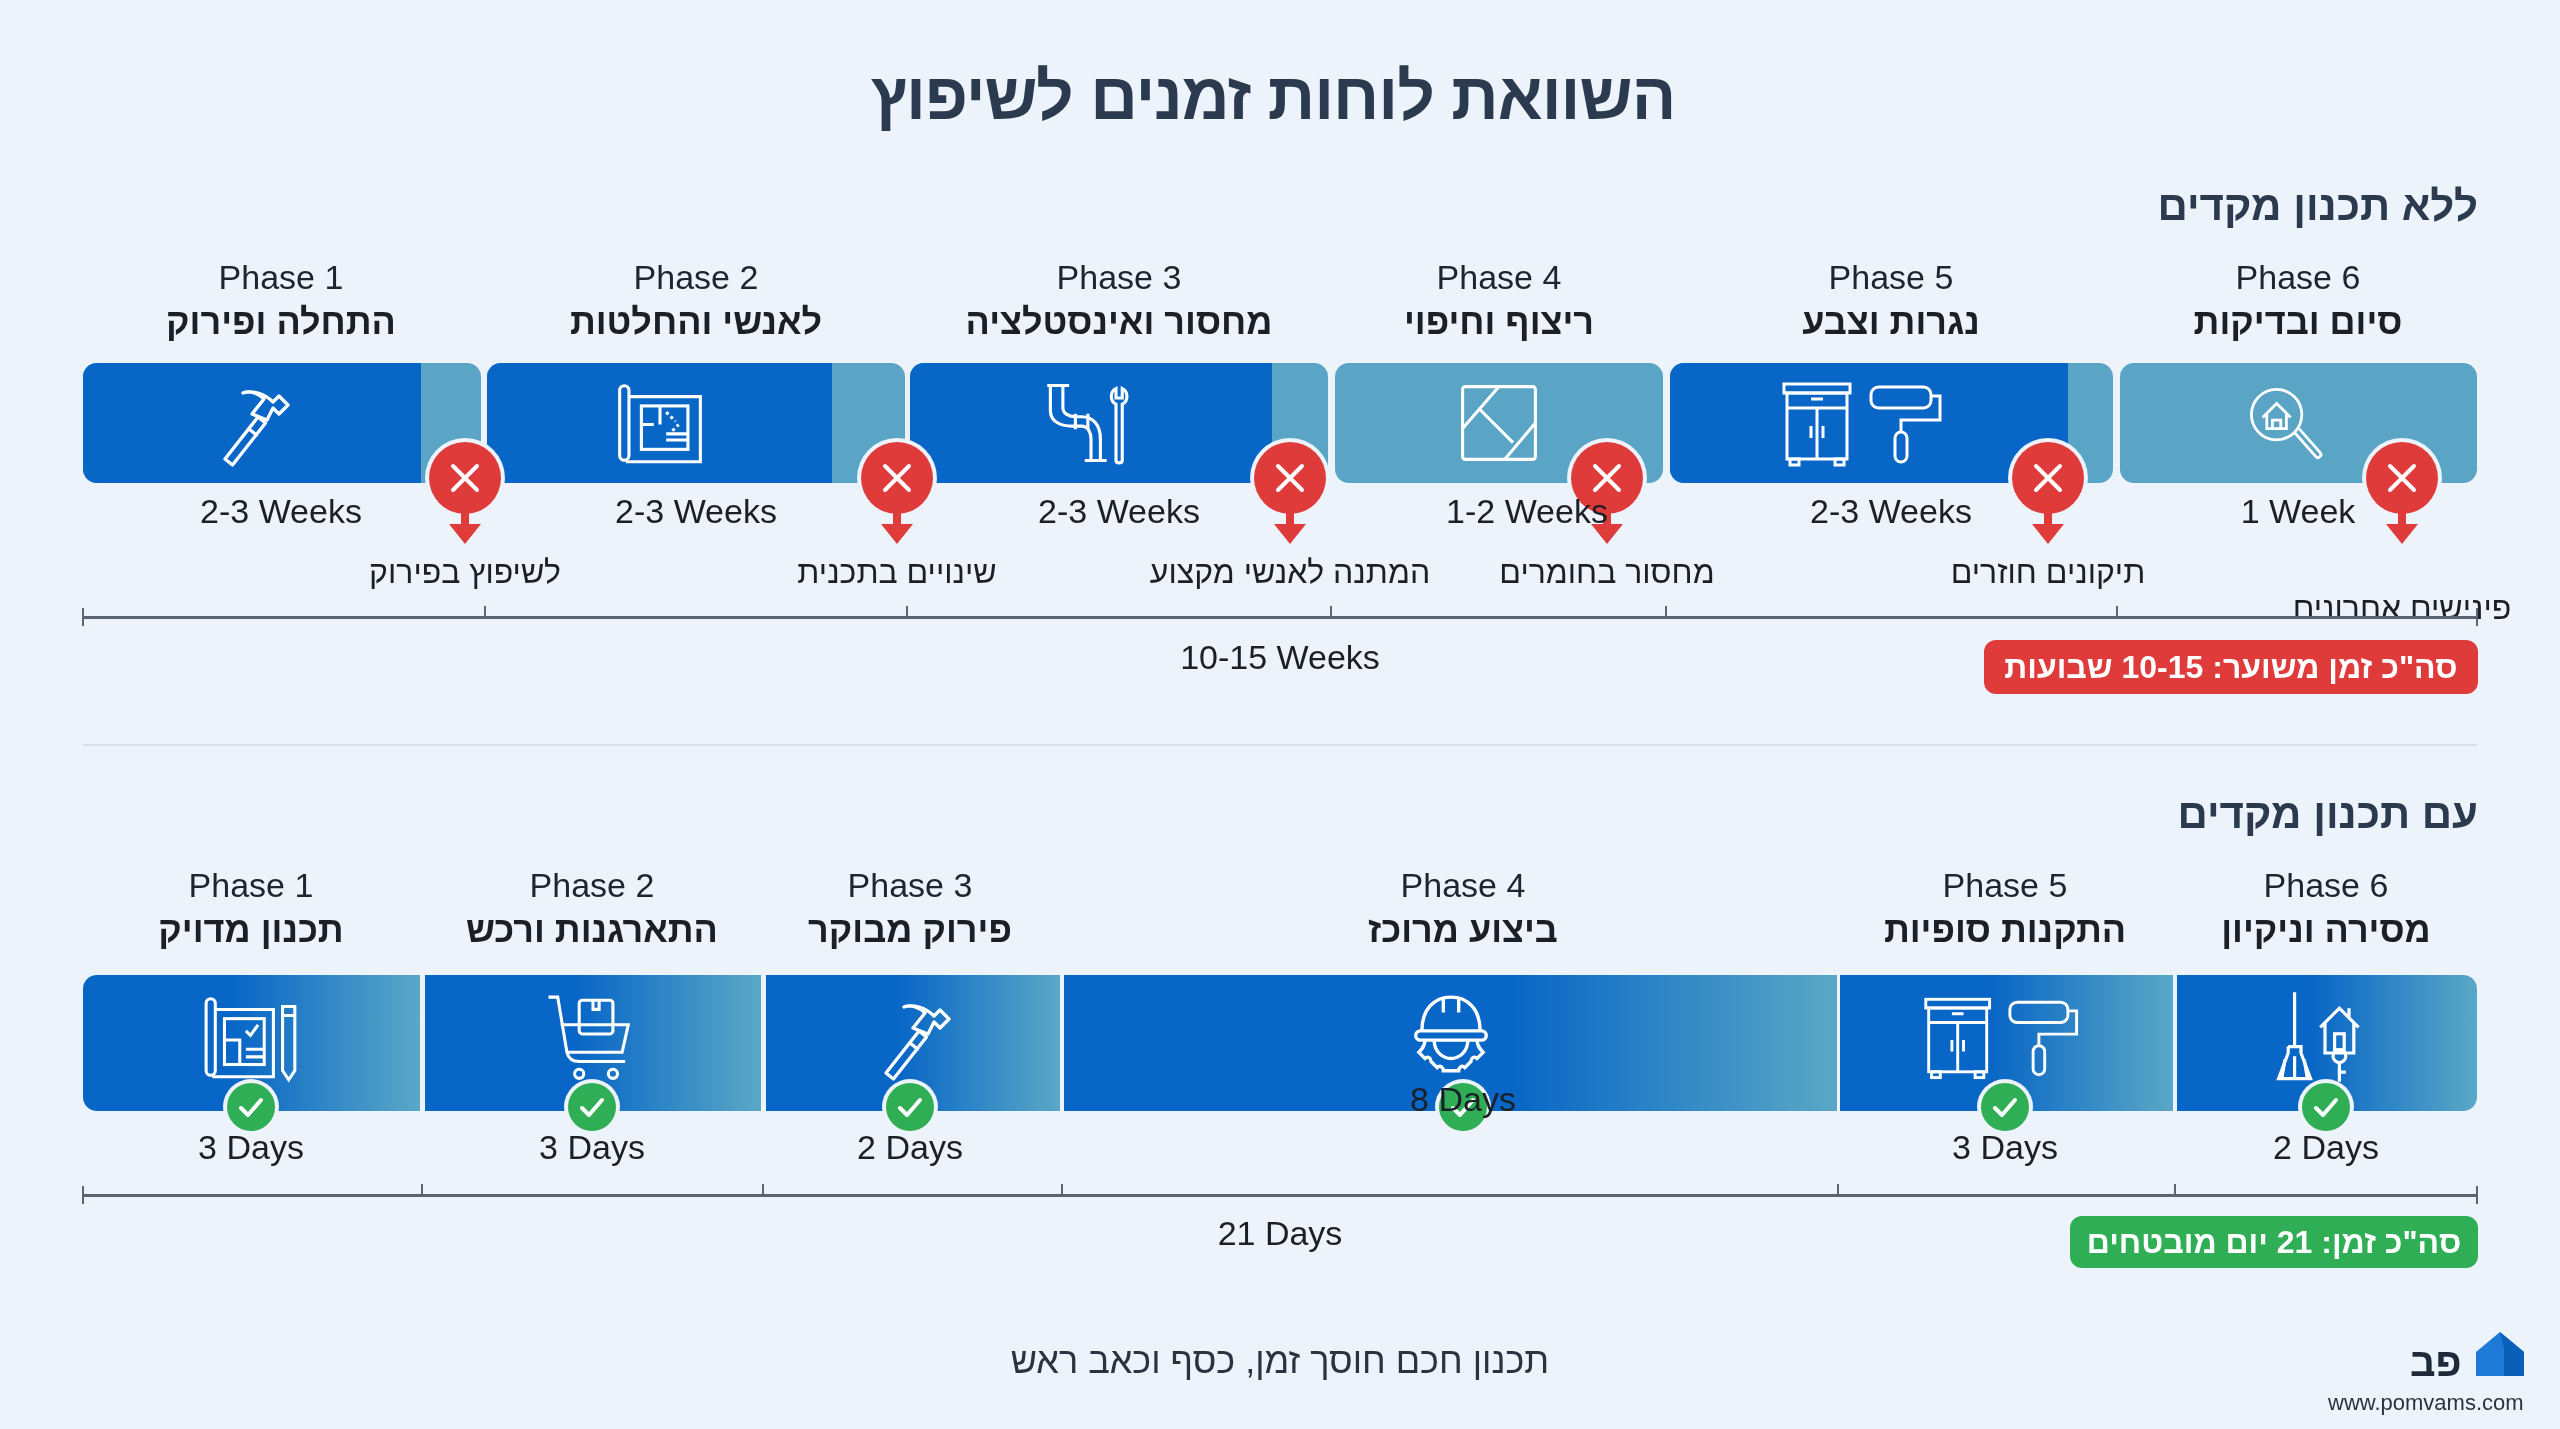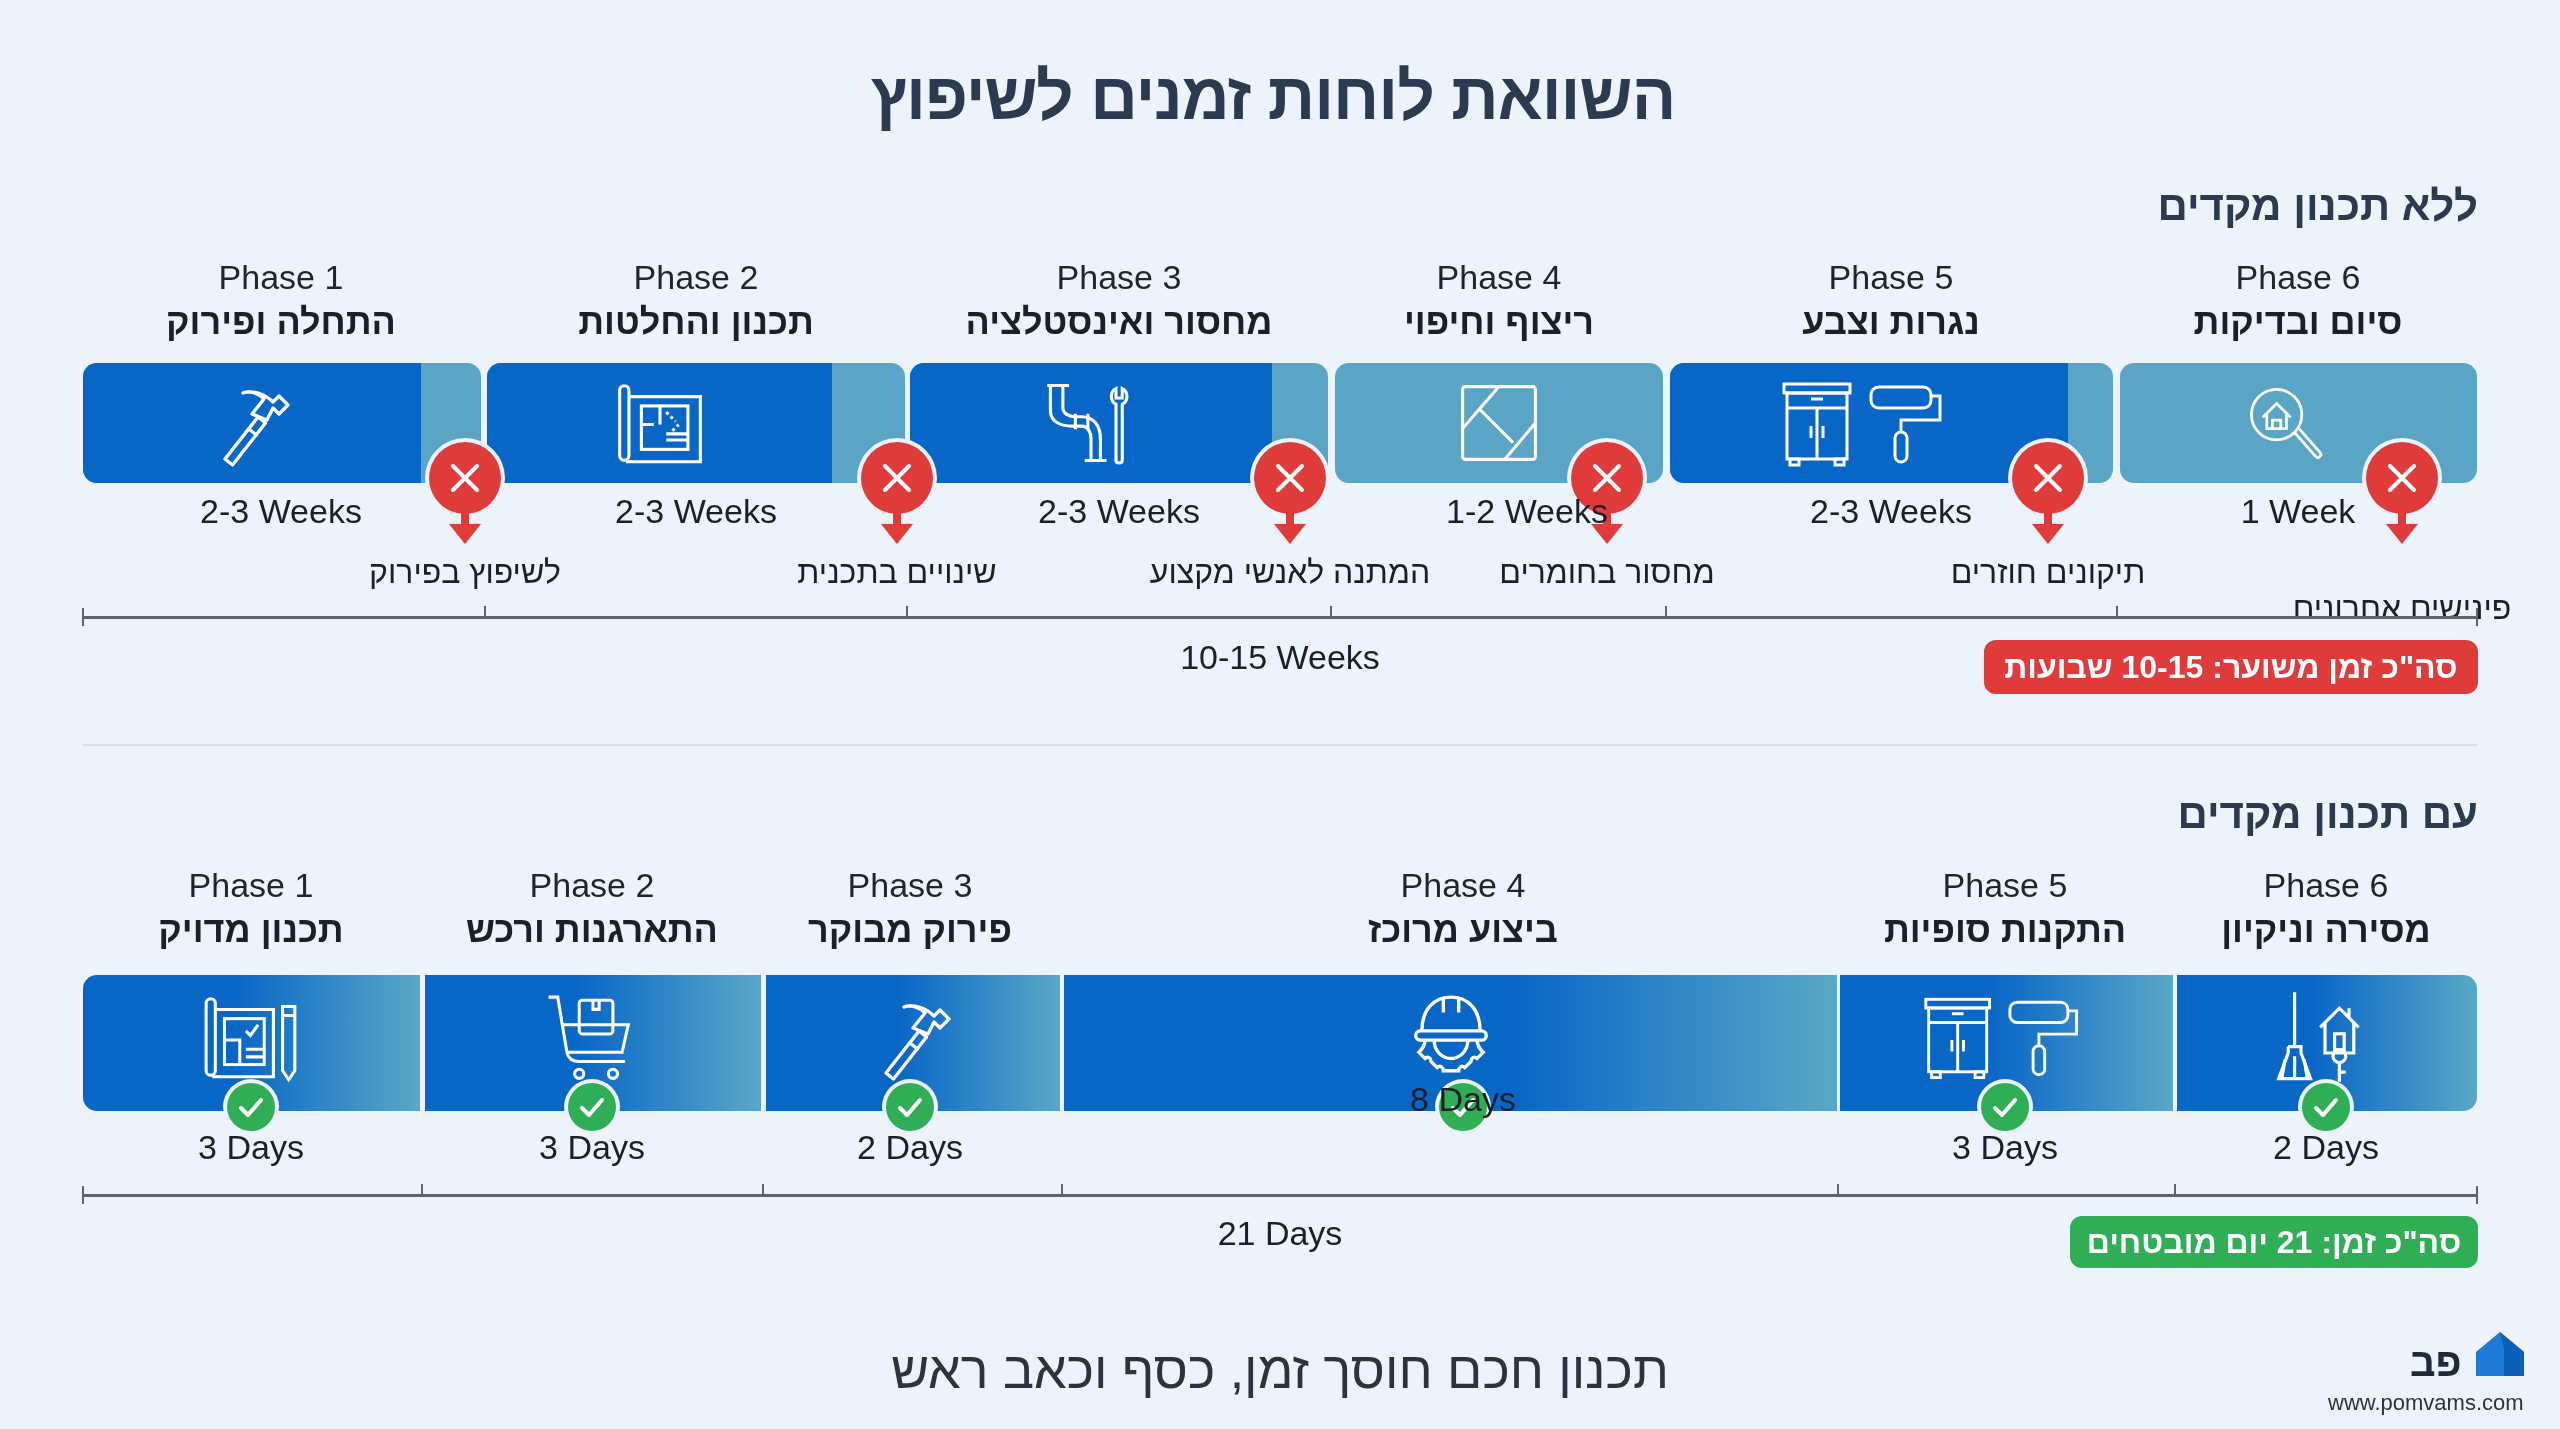--- a/index.html
+++ b/index.html
@@ -52,37 +52,37 @@
   .axis { height:3px; background:#5b6472; }
   .tick { width:2px; height:18px; background:#5b6472; transform:translate(-50%,-50%); }
   .axis-label { font-size:34px; transform:translateX(-50%); white-space:nowrap; color:#1a1f28; }
   .pill {
     border-radius:12px; color:#fff; font-size:32px; font-weight:bold; direction:rtl;
     display:flex; align-items:center; justify-content:center; white-space:nowrap;
   }
   .pill-red { background:#e03b3b; }
   .pill-green { background:#2fae55; }
   .divider { height:2px; background:#d6dfea; }
-  .tagline { left:0; width:2560px; text-align:center; font-size:52px; direction:rtl; color:#2b3340; }
+  .tagline { left:0; width:2560px; text-align:center; font-size:36px; direction:rtl; color:#2b3340; }
   .logo-text { font-size:22px; color:#2b3340; }
 </style>
 </head>
 <body>
 
 <div class="abs title">השוואת לוחות זמנים לשיפוץ</div>
 
 <div class="abs section-label" style="top:182px;">ללא תכנון מקדים</div>
 
 <div class="abs phase-head" style="left:281px; top:258px;">
   <div class="phase-num">Phase 1</div>
   <div class="phase-name">התחלה ופירוק</div>
 </div>
 <div class="abs phase-head" style="left:696px; top:258px;">
   <div class="phase-num">Phase 2</div>
-  <div class="phase-name">תכנון והחלטות</div>
+  <div class="phase-name">לאנשי והחלטות</div>
 </div>
 <div class="abs phase-head" style="left:1119px; top:258px;">
   <div class="phase-num">Phase 3</div>
   <div class="phase-name">מחסור ואינסטלציה</div>
 </div>
 <div class="abs phase-head" style="left:1499px; top:258px;">
   <div class="phase-num">Phase 4</div>
   <div class="phase-name">ריצוף וחיפוי</div>
 </div>
 <div class="abs phase-head" style="left:1891px; top:258px;">

